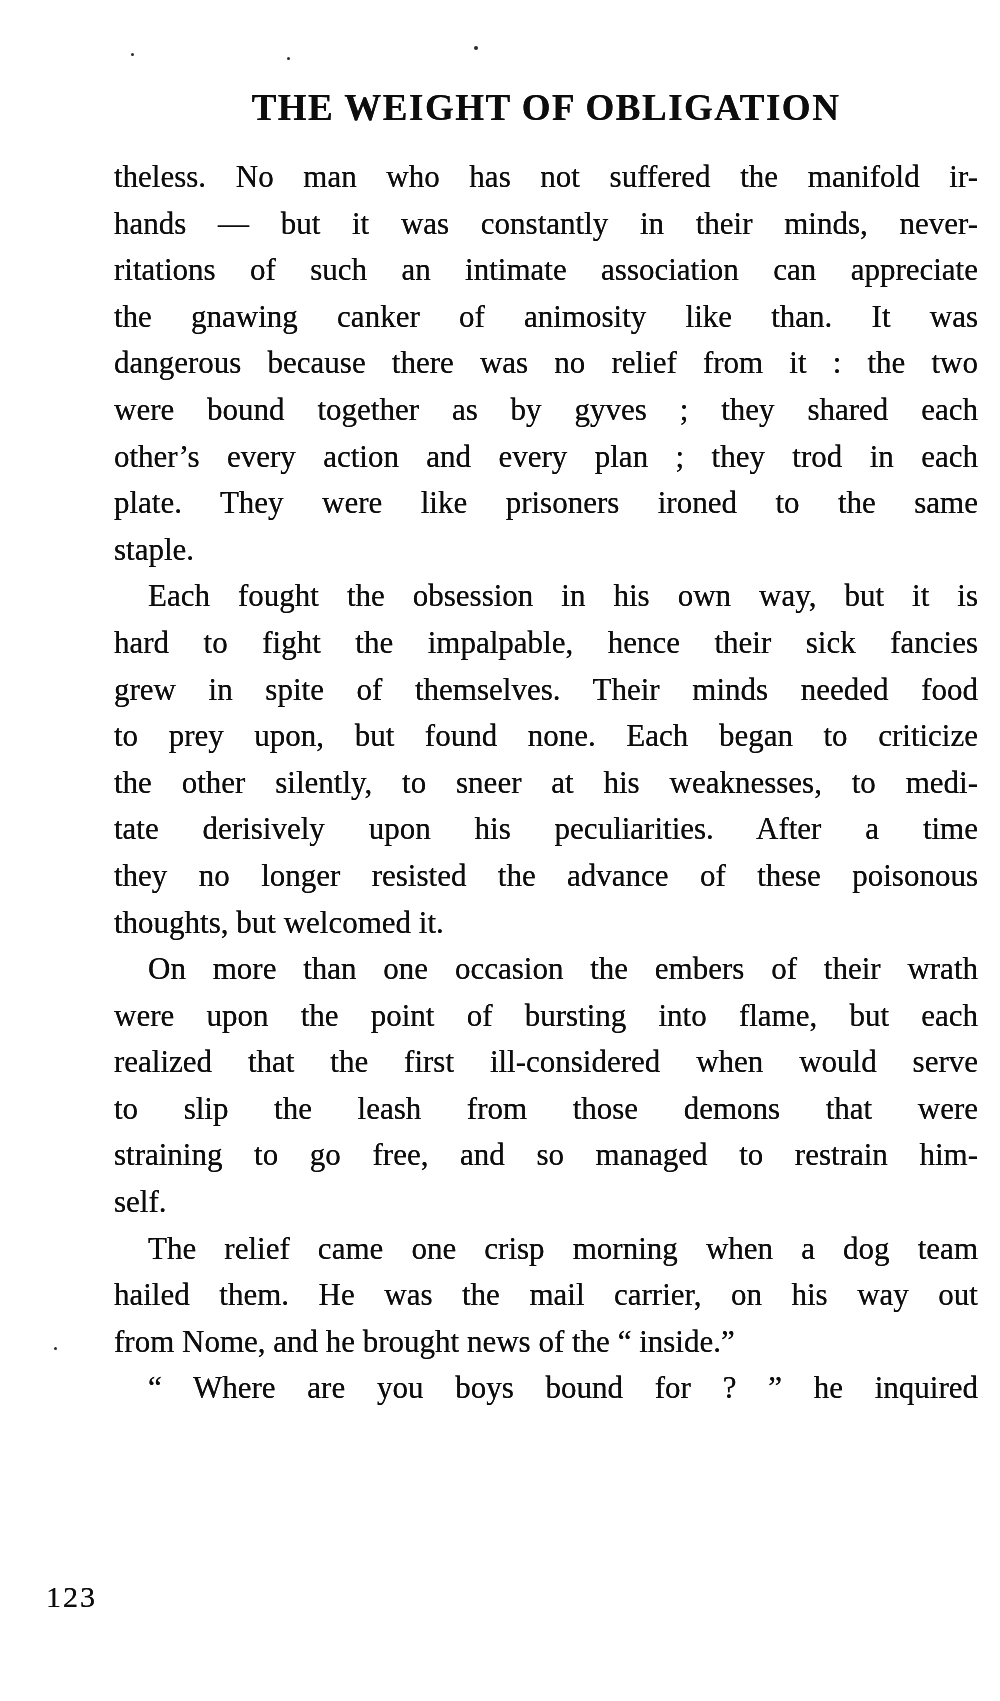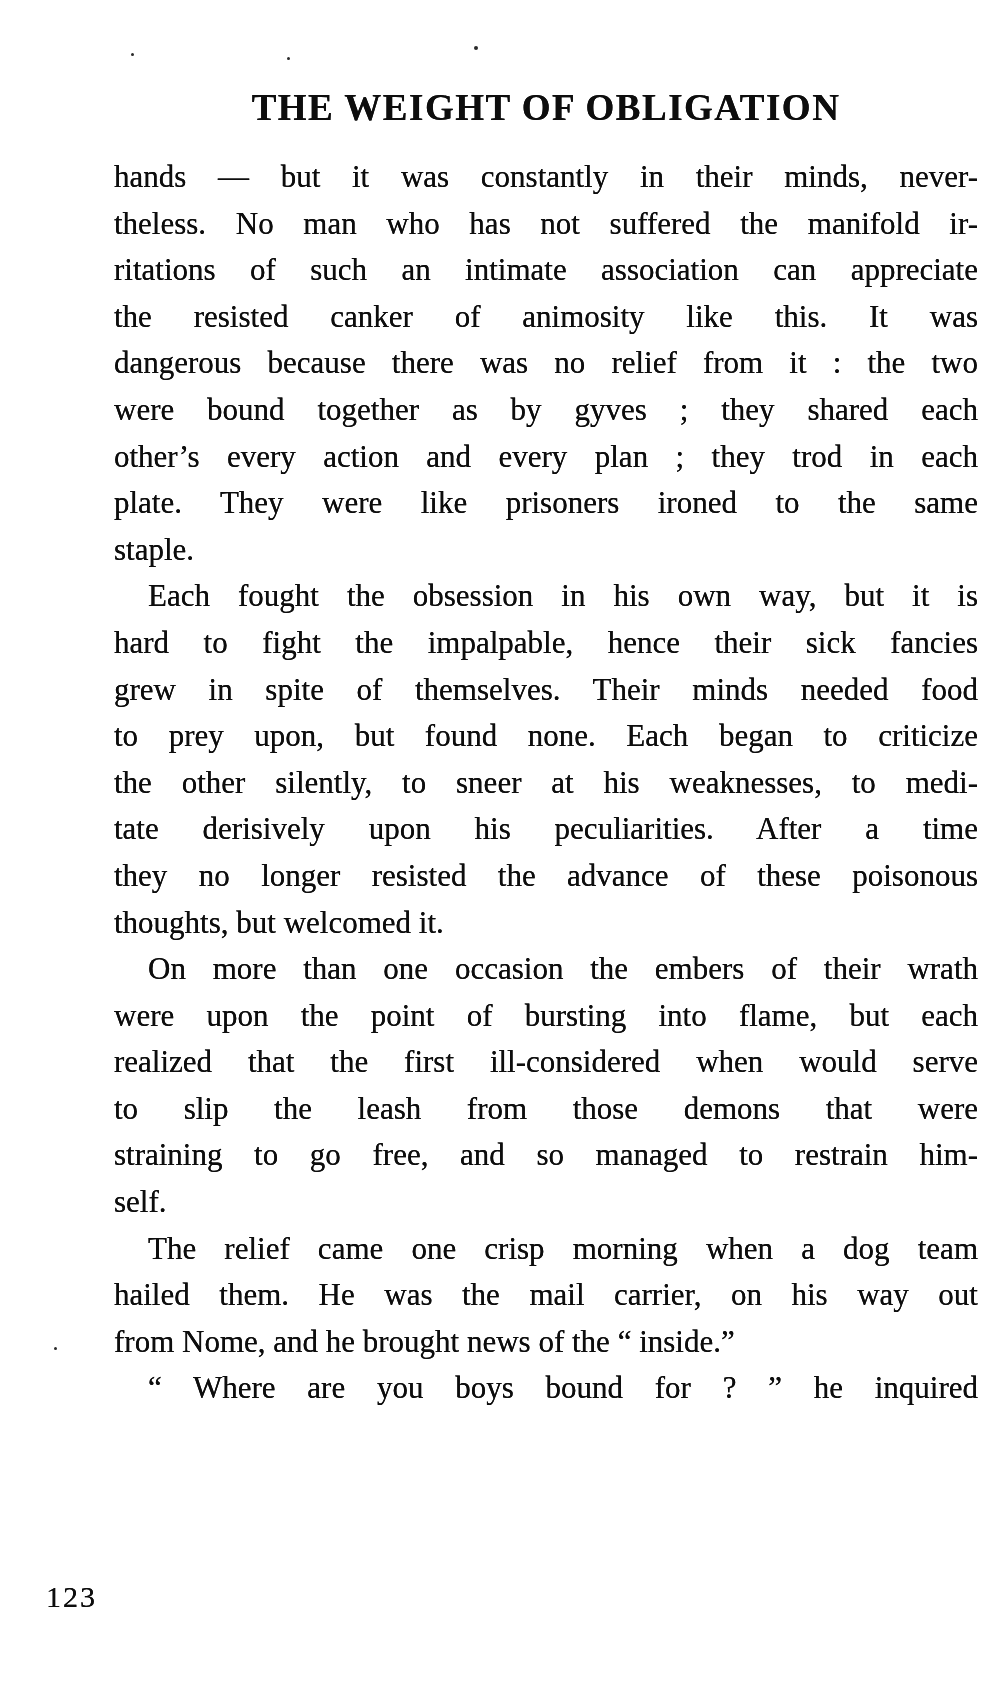--- a/index.html
+++ b/index.html
@@ -60,24 +60,24 @@
 </head>
 <body>
 
 <div class="page">
 
   <h1 class="page-title">THE WEIGHT OF OBLIGATION</h1>
 
   <div class="text-block">
 
     <div>
+      <div class="line">theless.  No man who has not suffered the manifold ir-</div>
       <div class="line">hands — but it was constantly in their minds, never-</div>
-      <div class="line">theless.  No man who has not suffered the manifold ir-</div>
       <div class="line">ritations of such an intimate association can appreciate</div>
-      <div class="line">the resisted canker of animosity like this.  It was</div>
+      <div class="line">the gnawing canker of animosity like than.  It was</div>
       <div class="line">dangerous because there was no relief from it : the two</div>
       <div class="line">were bound together as by gyves ; they shared each</div>
       <div class="line">other’s every action and every plan ; they trod in each</div>
       <div class="line">plate.  They were like prisoners ironed to the same</div>
       <div class="line no-stretch">staple.</div>
     </div>
 
     <div>
       <div class="line indent">Each fought the obsession in his own way, but it is</div>
       <div class="line">hard to fight the impalpable, hence their sick fancies</div>

